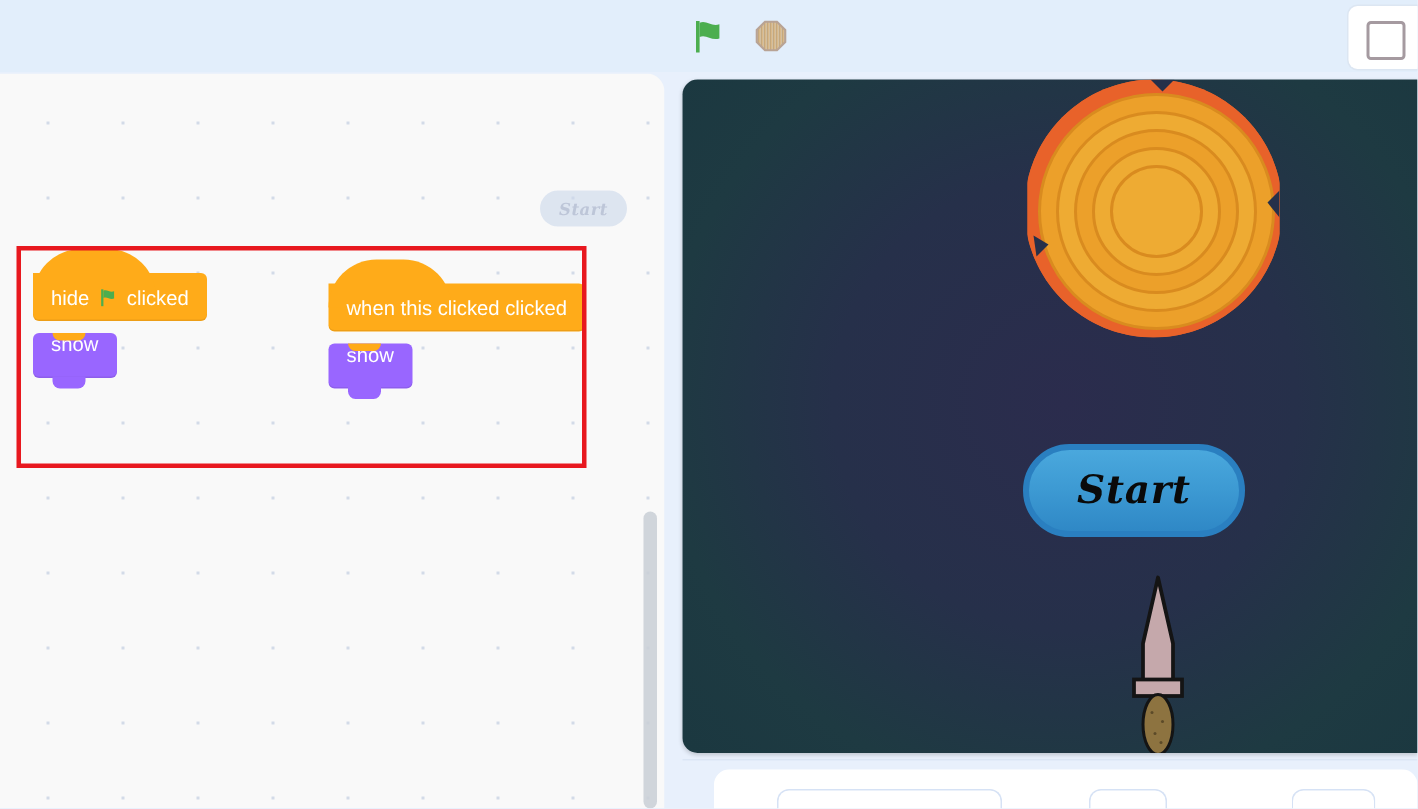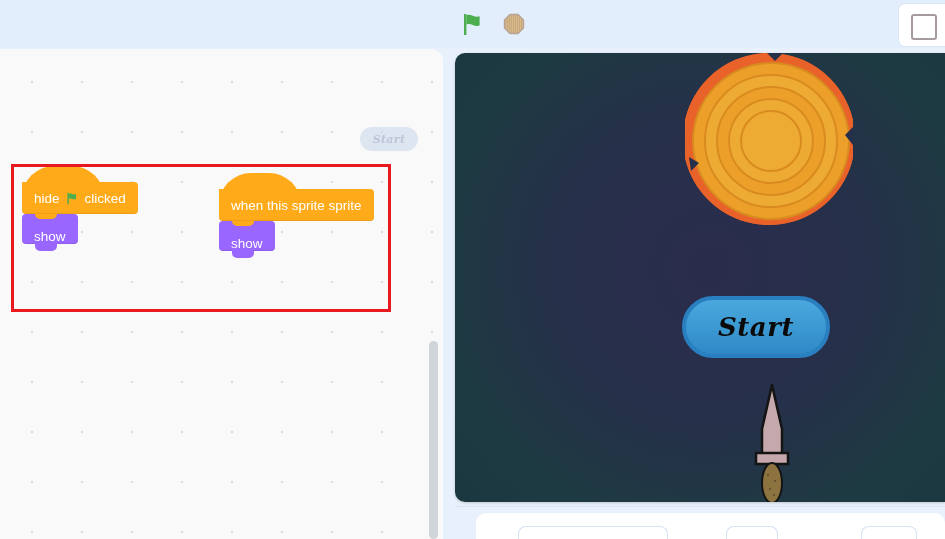--- a/index.html
+++ b/index.html
@@ -156,24 +156,24 @@
 
   .stack-block {
     position: relative;
     background: #9966ff;
     color: #ffffff;
     font-size: 13.5px;
     height: 30px;
     border-radius: 4px;
     padding: 0 12px;
     display: inline-flex;
-    align-items: flex-end;
+    align-items: flex-start;
     white-space: nowrap;
     box-shadow: inset 0 -1px 0 rgba(0,0,0,0.08);
-    margin-top: 0px;
+    margin-top: 8px;
   }
   
   .stack-block::after {
     content: "";
     position: absolute;
     left: 13px;
     bottom: -7px;
     width: 22px;
     height: 8px;
     background: #9966ff;
@@ -350,21 +350,21 @@
       <div class="block-row">
         <div class="stack-block">
           <span>show</span>
         </div>
       </div>
     </div>
 
     <div class="script" id="script-sprite">
       <div class="block-row">
         <div class="hat-block">
-          <span class="lbl">when this sprite sprite</span>
+          <span class="lbl">when this clicked clicked</span>
         </div>
       </div>
       <div class="block-row">
         <div class="stack-block">
           <span>show</span>
         </div>
       </div>
     </div>
 
     <div class="annotation-box"></div>

